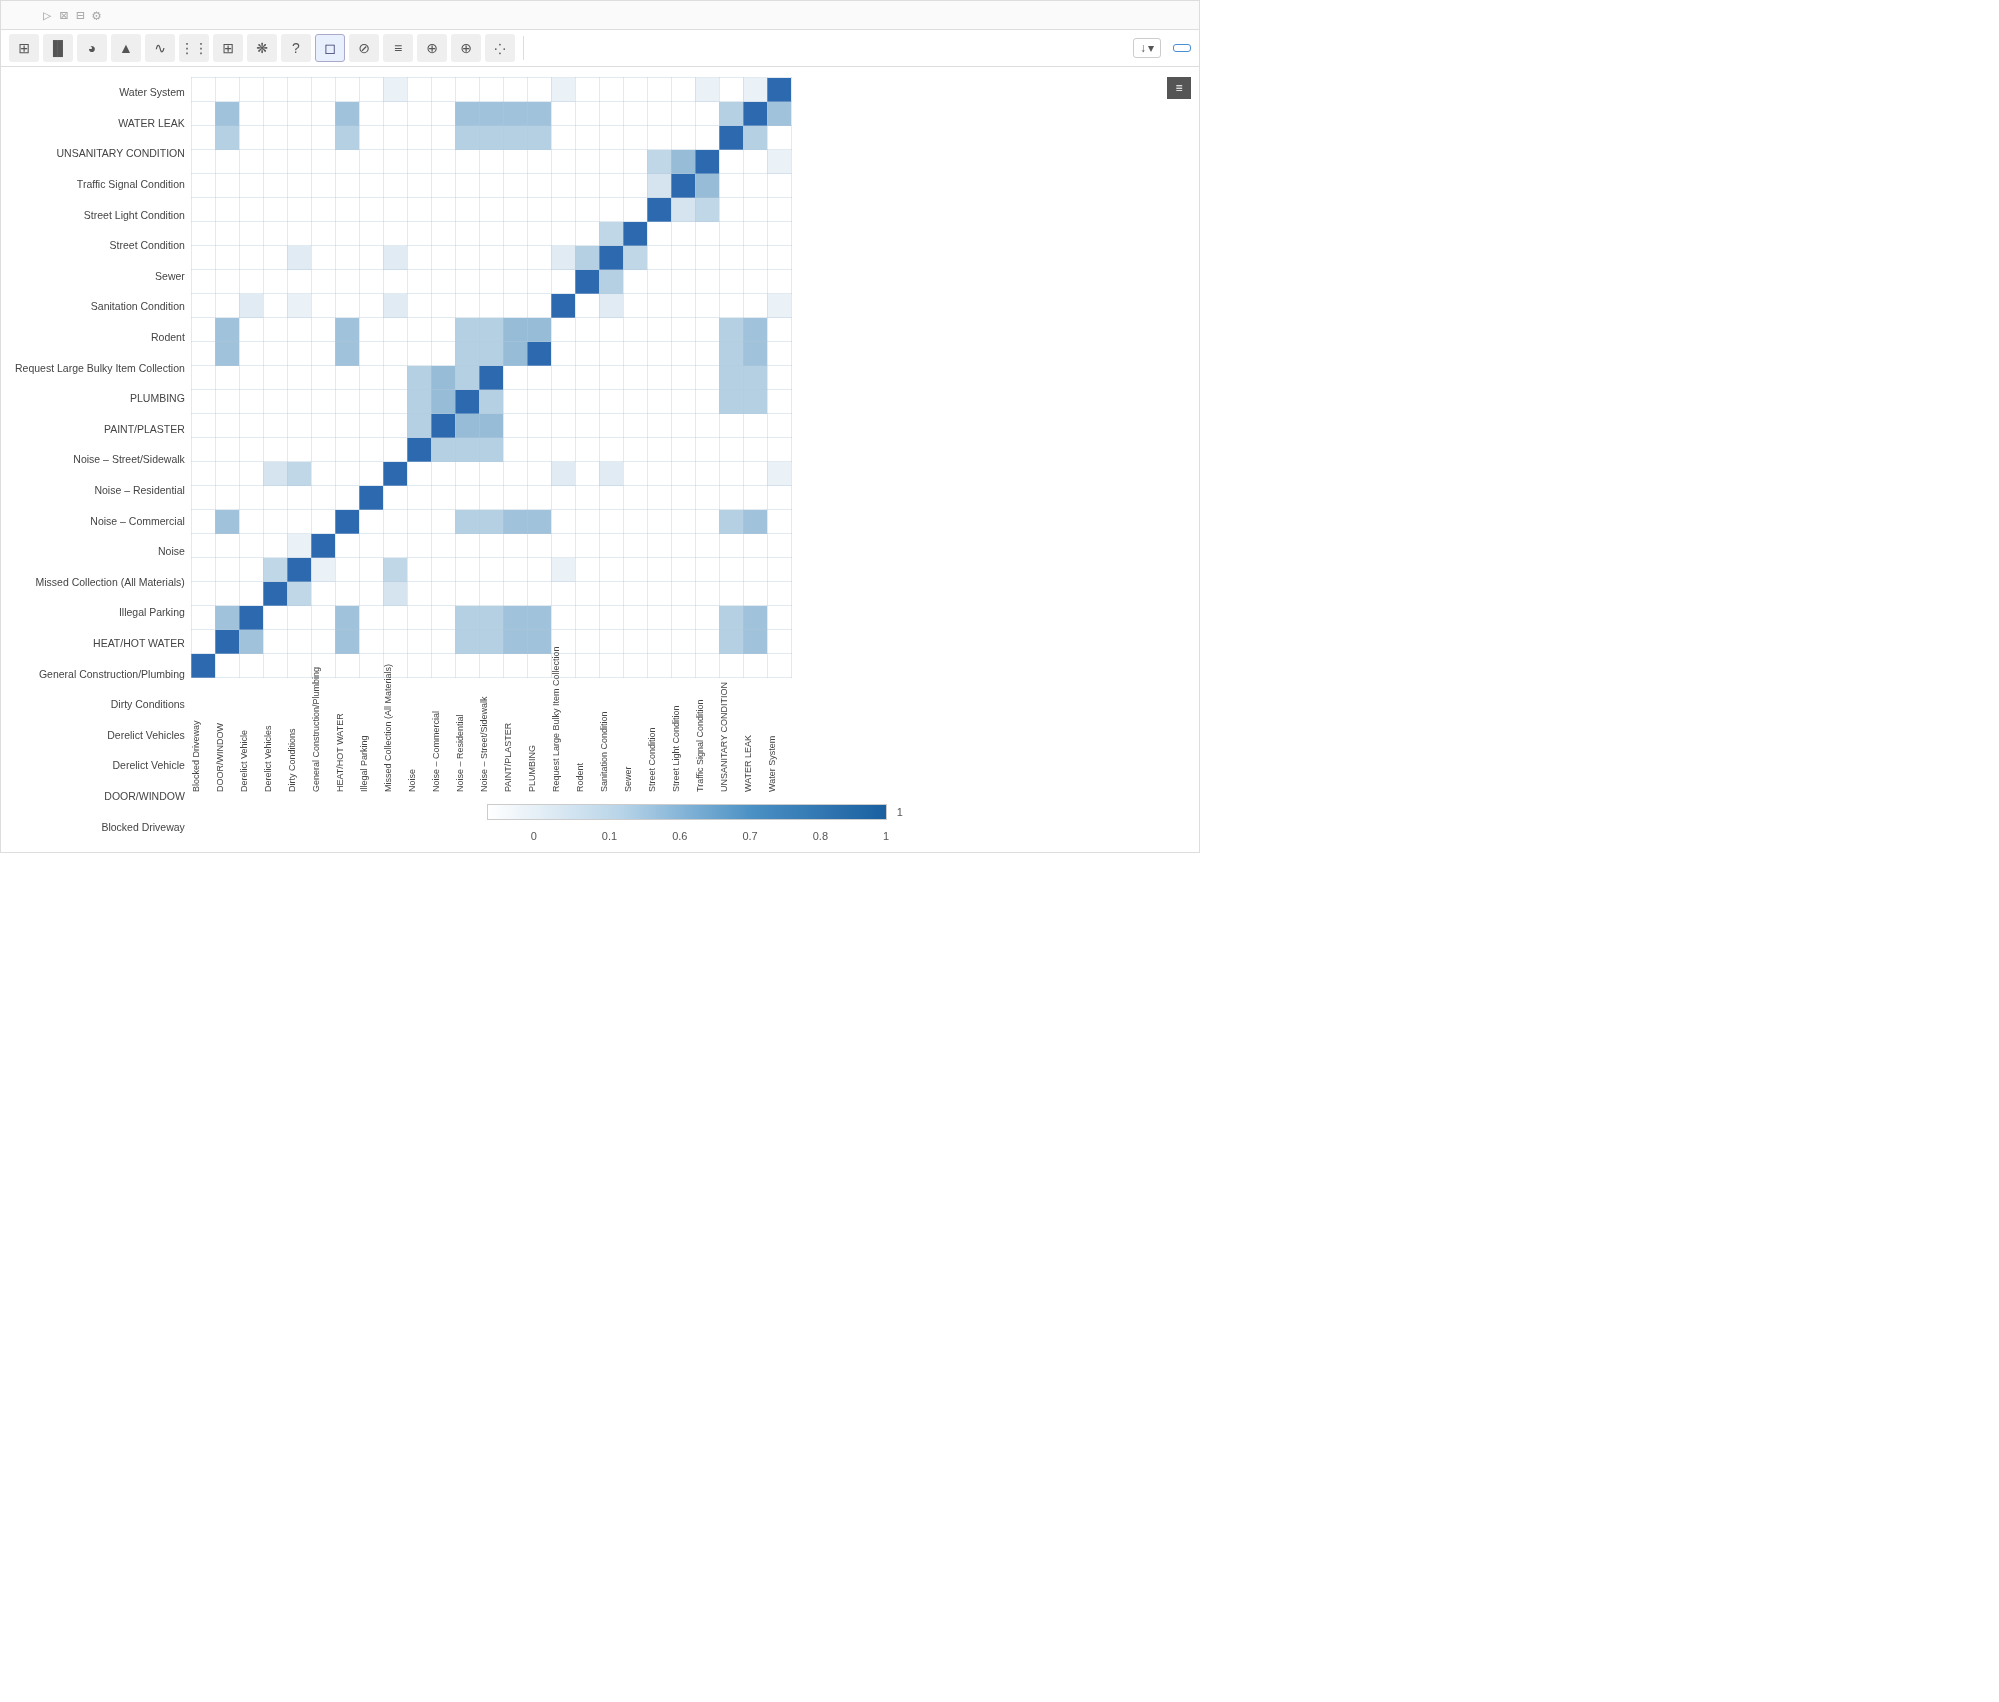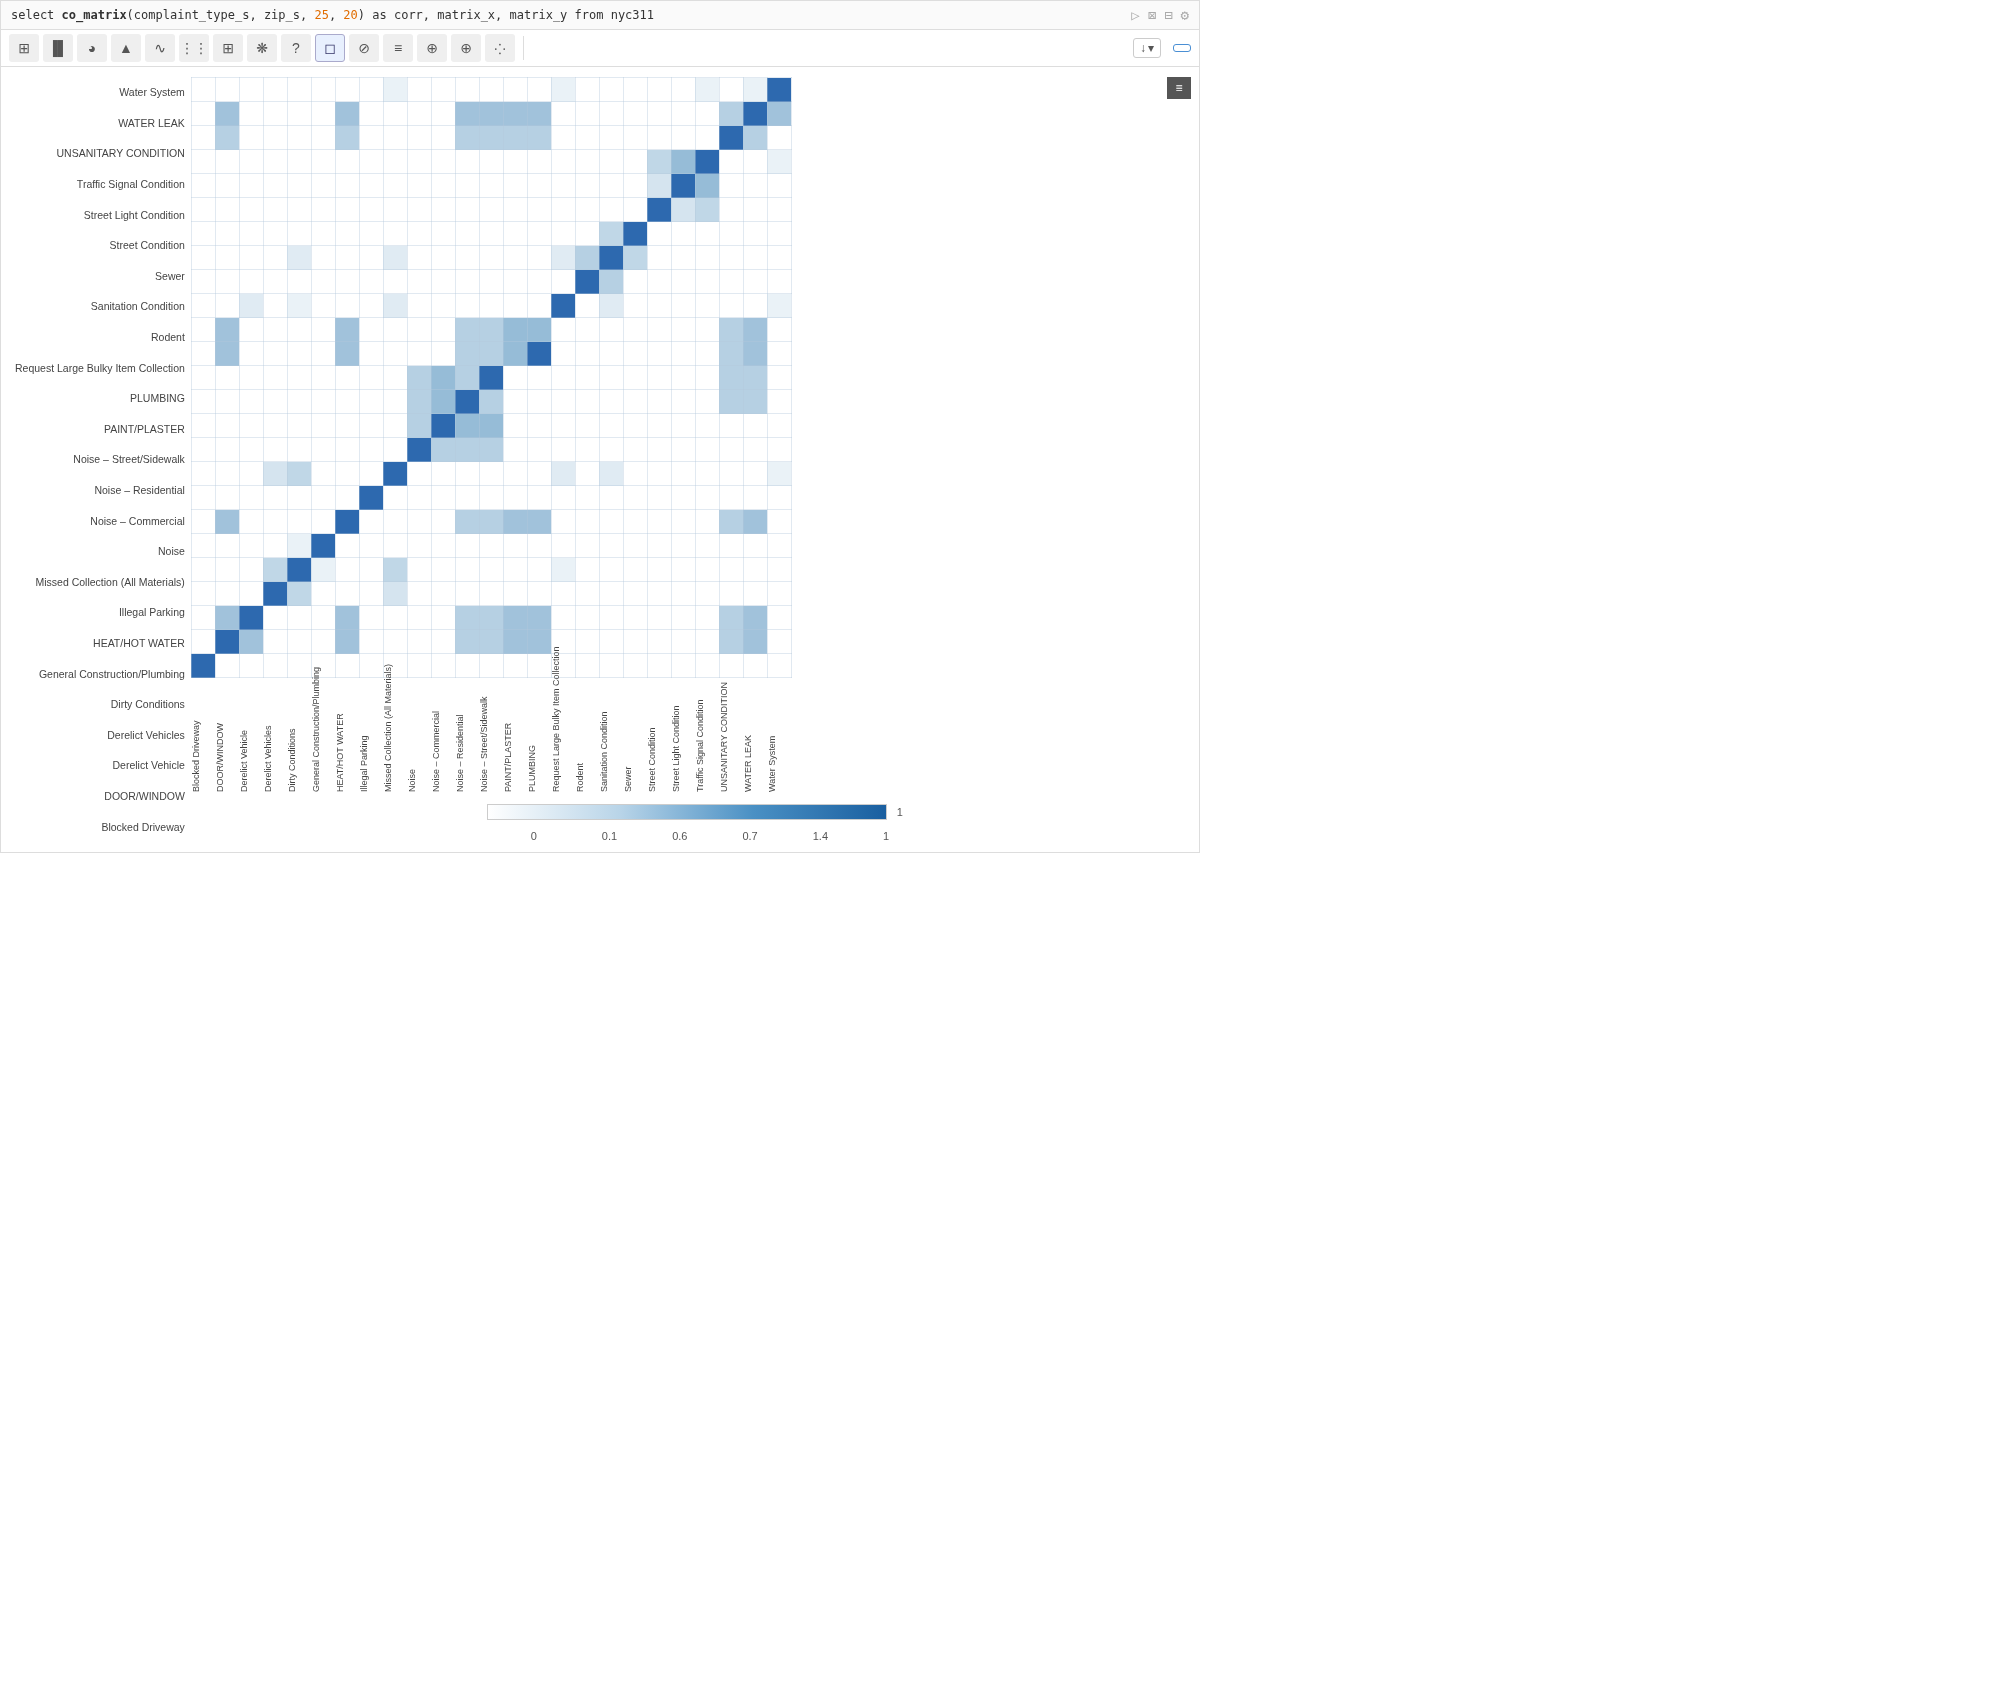--- a/index.html
+++ b/index.html
@@ -50,23 +50,20 @@
     #heatmap-menu { position: absolute; top: 0; right: -2px; background: #555; color: white; width: 24px; height: 22px; display: flex; align-items: center; justify-content: center; cursor: pointer; font-size: 12px; z-index: 10; }
     
     #chart-wrapper { position: relative; }
   </style>
 </head>
 <body>
 
 <div id="app">
 
   <div id="query-bar">
-    <span class="query-text">
-      select <strong>co_matrix</strong>(complaint_type_s, zip_s, <span style="color:#e06c00">25</span>, <span style="color:#e06c00">20</span>) as corr, matrix_x, matrix_y from nyc311
-    </span>
     <span class="query-status"></span>
     <div class="query-icons">
       <span>▷</span>
       <span>⊠</span>
       <span>⊟</span>
       <span>⚙</span>
     </div>
   </div>
 
   <div id="toolbar">
@@ -847,18 +844,18 @@
       <div id="legend-area">
         <span class="legend-label"></span>
         <div id="legend-bar"></div>
         <span class="legend-label">1</span>
       </div>
       <div style="display:flex; justify-content:center; gap:0; margin-top:2px;">
         <span style="margin-left:40px; font-size:11px; color:#555;">0</span>
         <span style="margin-left:65px; font-size:11px; color:#555;">0.1</span>
         <span style="margin-left:55px; font-size:11px; color:#555;">0.6</span>
         <span style="margin-left:55px; font-size:11px; color:#555;">0.7</span>
-        <span style="margin-left:55px; font-size:11px; color:#555;">1.4</span>
+        <span style="margin-left:55px; font-size:11px; color:#555;">0.8</span>
         <span style="margin-left:55px; font-size:11px; color:#555;">1</span>
       </div>
     </div>
   </div>
 </div>
 
 </body></html>

